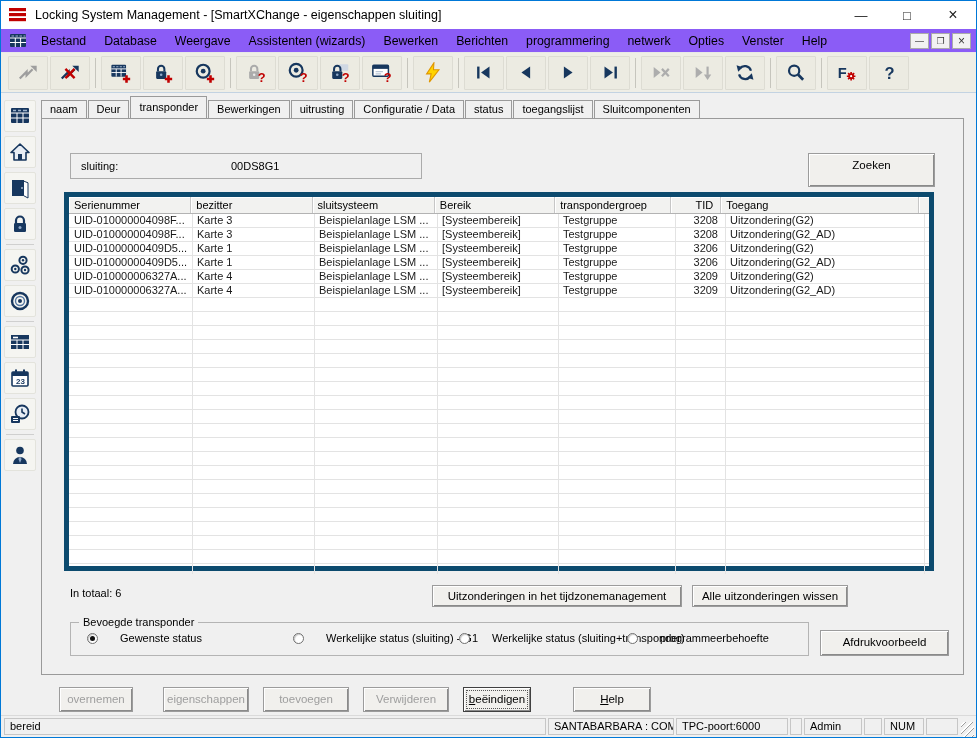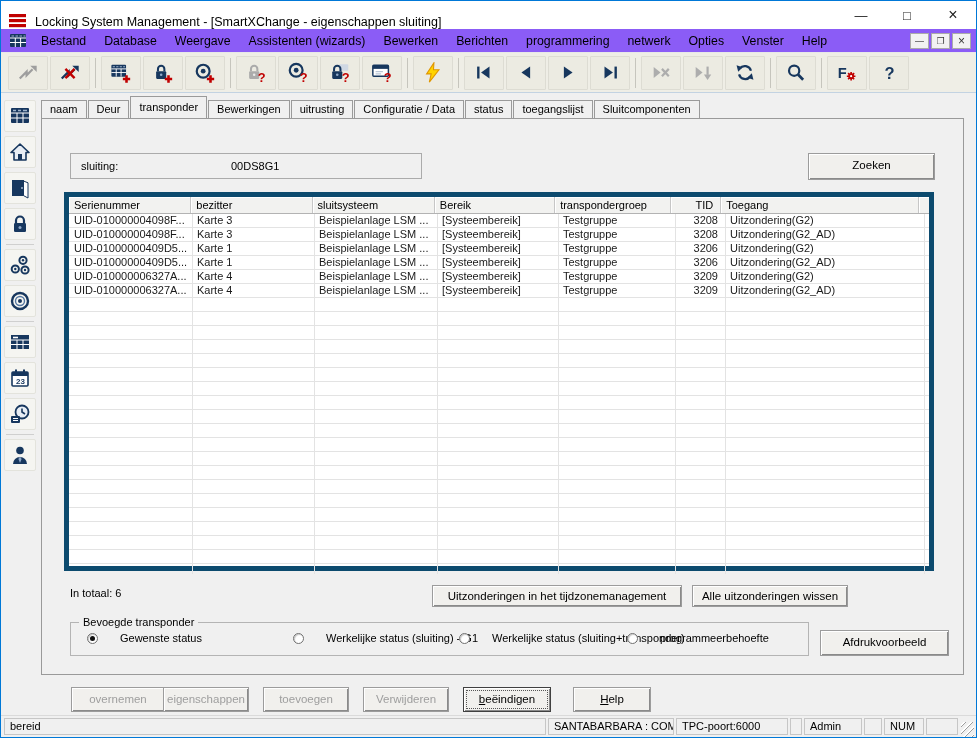--- a/index.html
+++ b/index.html
@@ -1,20 +1,20 @@
 <!DOCTYPE html>
 <html><head>
 <meta charset="utf-8">
 <style>
   html,body{margin:0;padding:0;background:#fff;}
   *{box-sizing:border-box;}
   .window{position:relative;width:977px;height:738px;border:1px solid #0078D7;background:#F0F0F0;
     font-family:"Liberation Sans",sans-serif;color:#000;display:flex;flex-direction:column;overflow:hidden;}
   
-  .titlebar{height:28px;background:#fff;display:flex;align-items:flex-end;padding-left:7px;flex:0 0 auto;}
+  .titlebar{height:28px;background:#fff;display:flex;align-items:center;padding-left:7px;flex:0 0 auto;}
   .app-icon{width:20px;height:16px;margin-right:7px;}
   .title-text{font-size:12.5px;}
   .win-controls{margin-left:auto;display:flex;height:100%;}
   .win-btn{width:46px;height:100%;display:flex;align-items:center;justify-content:center;font-size:13px;color:#222;}
   
   .menubar{height:24px;background:#8b5cf6;display:flex;align-items:center;padding-left:6px;flex:0 0 auto;border-bottom:1px solid #e8e8e8;}
   .mdi-icon{width:18px;height:15px;margin:0 5px 0 2px;}
   .menu-item{font-size:12.3px;padding:2px 9px;cursor:default;}
   .mdi-controls{margin-left:auto;display:flex;gap:2px;margin-right:5px;}
   .mdi-btn{width:19px;height:16px;border:1px solid #aaa;background:#f2f2f2;display:flex;align-items:center;justify-content:center;font-size:9px;color:#333;}
@@ -362,21 +362,21 @@
         <div class="tab">toegangslijst</div>
         <div class="tab">Sluitcomponenten</div>
       </div>
 
       <div class="page">
 
         <div class="fieldbox" style="left:28px;top:34px;width:352px;">
           <span class="lbl">sluiting:</span>
           <span class="val" style="left:160px;">00DS8G1</span>
         </div>
-        <div class="btn" style="position:absolute;left:766px;top:34px;width:127px;height:27px;line-height:23px;">Zoeken</div>
+        <div class="btn" style="position:absolute;left:766px;top:34px;width:127px;height:34px;line-height:23px;">Zoeken</div>
 
         <div class="tbl">
           <div class="thead">
             <div class="th c0">Serienummer</div>
             <div class="th c1">bezitter</div>
             <div class="th c2">sluitsysteem</div>
             <div class="th c3">Bereik</div>
             <div class="th c4">transpondergroep</div>
             <div class="th c5">TID</div>
             <div class="th c6">Toegang</div>
@@ -470,25 +470,25 @@
           <div class="radio-opt" style="left:556px;">
             <span class="rb"></span>
             <span>programmeerbehoefte</span>
           </div>
         </div>
 
         <div class="btn" style="position:absolute;left:778px;top:511px;width:129px;height:26px;line-height:23px;">Afdrukvoorbeeld</div>
       </div>
 
       <div class="bottombar">
-        <div class="btn disabled" style="left:32px;width:94px;">overnemen</div>
+        <div class="btn disabled" style="left:20px;width:74px;">overnemen</div>
         <div class="btn disabled" style="left:124px;width:86px;">eigenschappen</div>
         <div class="btn disabled" style="left:224px;width:86px;">toevoegen</div>
         <div class="btn disabled" style="left:324px;width:86px;">Verwijderen</div>
-        <div class="btn default accel" style="left:424px;width:88px;">beëindigen</div>
+        <div class="btn default accel" style="left:424px;width:68px;">beëindigen</div>
         <div class="btn accel" style="left:534px;width:78px;">Help</div>
       </div>
 
     </div>
   </div>
 
   <div class="statusbar">
     <div class="pane grow">bereid</div>
     <div class="pane" style="width:126px;">SANTABARBARA : COM3</div>
     <div class="pane" style="width:112px;">TPC-poort:6000</div>

